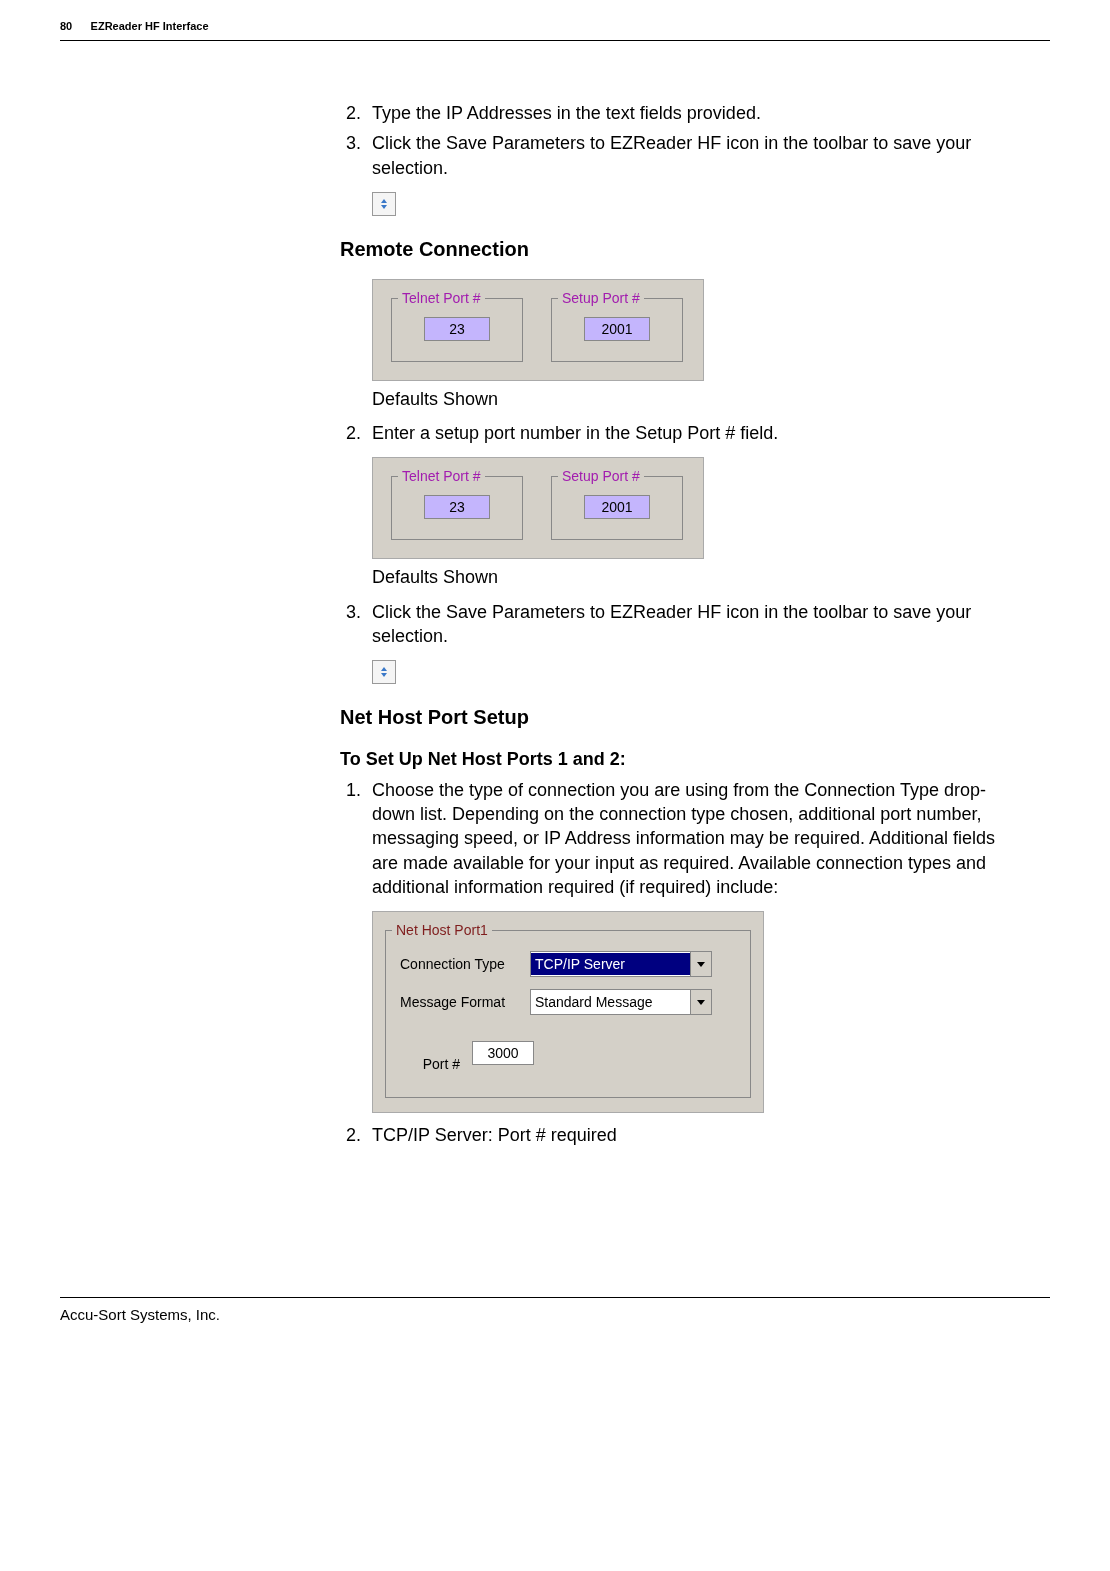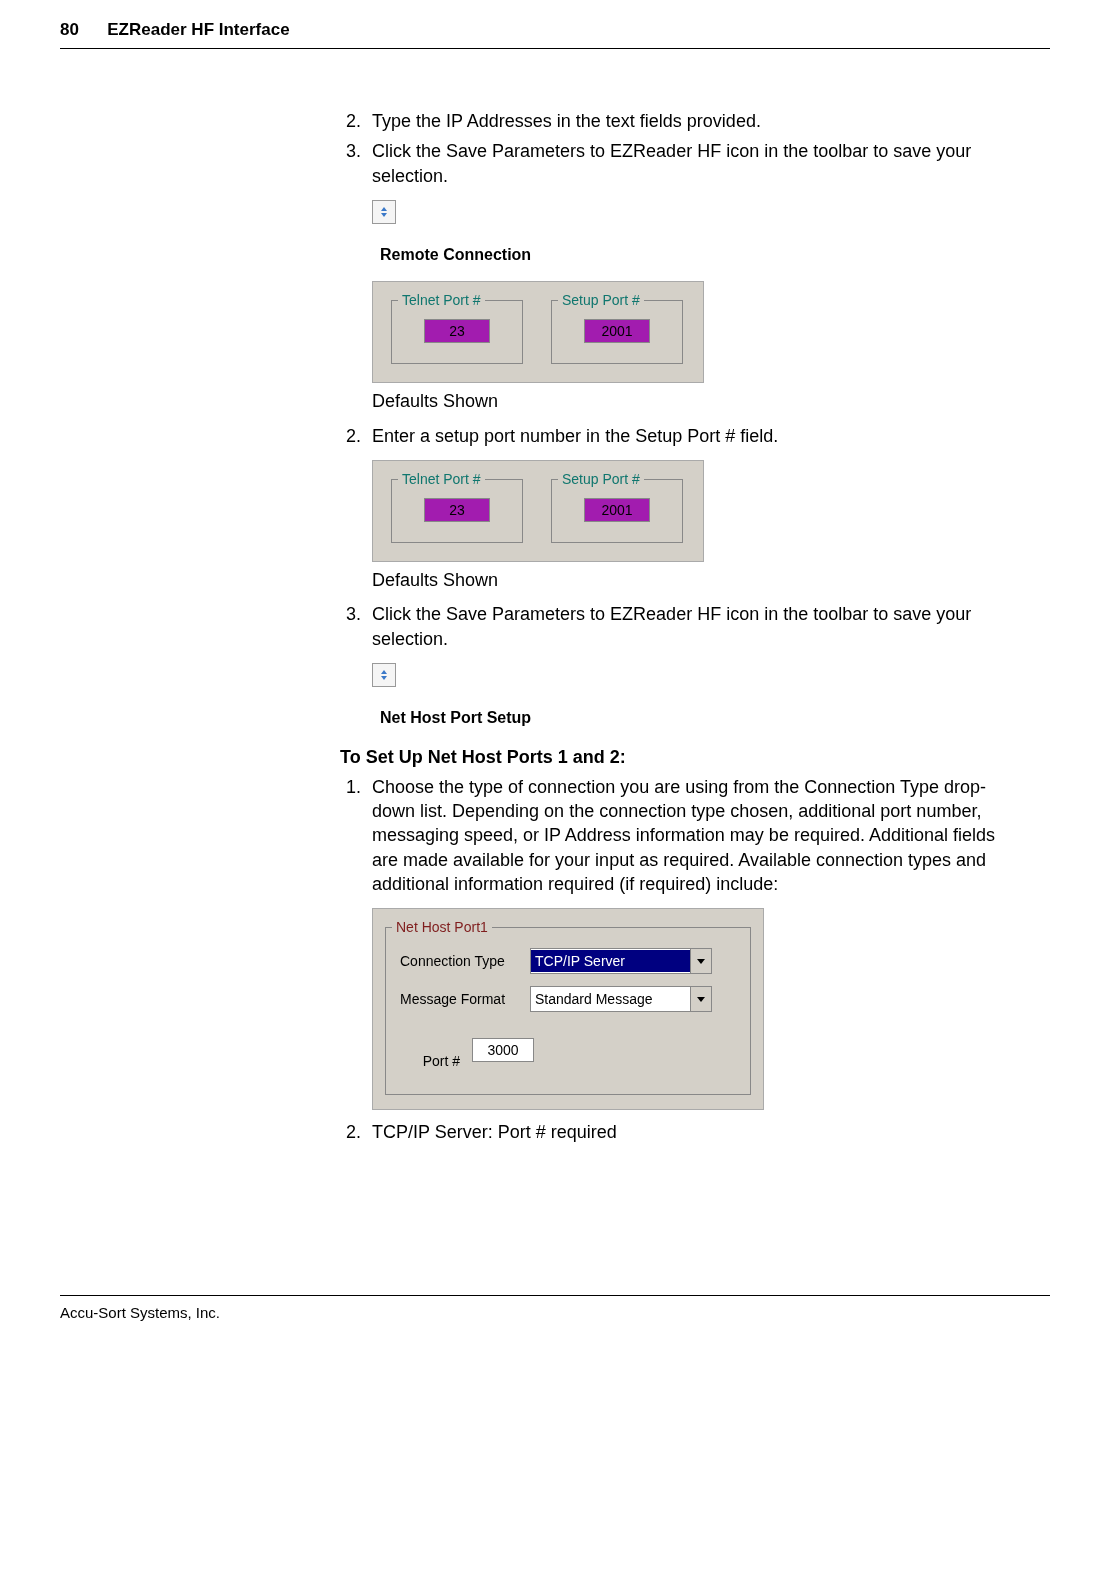--- a/index.html
+++ b/index.html
@@ -9,40 +9,39 @@
       background: #fff;
       color: #000;
       width: 1110px;
     }
     .page {
       padding: 20px 60px 40px 60px;
     }
     .header {
       display: flex;
       justify-content: space-between;
-      font-size: 17px;
+      font-size: 11px;
       font-weight: bold;
       padding-bottom: 8px;
     }
     .header-rule {
       border-top: 1.5px solid #000;
       margin-bottom: 60px;
     }
     .content {
       margin-left: 280px;
       max-width: 680px;
       font-size: 18px;
       line-height: 1.35;
     }
     .content h2 {
-      font-size: 16px;
+      font-size: 20px;
       font-weight: bold;
       margin-top: 20px;
       margin-bottom: 16px;
-      margin-left: 40px;
     }
     .content h3 {
       font-size: 18px;
       font-weight: bold;
       margin-top: 10px;
       margin-bottom: 6px;
     }
     ol {
       padding-left: 26px;
       margin: 0 0 12px 0;
@@ -83,30 +82,30 @@
       width: 130px;
     }
     .groupbox.left { left: 18px; }
     .groupbox.right { left: 178px; }
     .groupbox .legend {
       position: absolute;
       top: -10px;
       left: 6px;
       background: #d4d0c8;
       padding: 0 4px;
-      color: #0f766e;
+      color: #a21caf;
       font-size: 14px;
     }
     .groupbox .value {
       position: absolute;
       top: 18px;
       left: 32px;
       width: 64px;
       height: 22px;
-      background: #a21caf;
+      background: #c4b5fd;
       border: 1px solid #888;
       text-align: center;
       line-height: 22px;
       font-family: Arial, sans-serif;
     }
     .caption {
       margin: 6px 0 10px 32px;
       font-size: 18px;
     }
     .fieldset-nethost {

